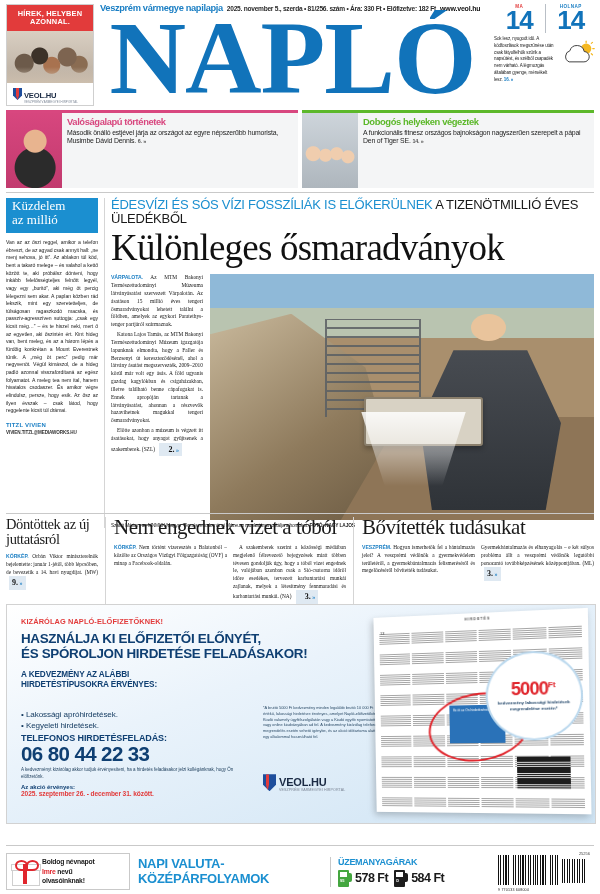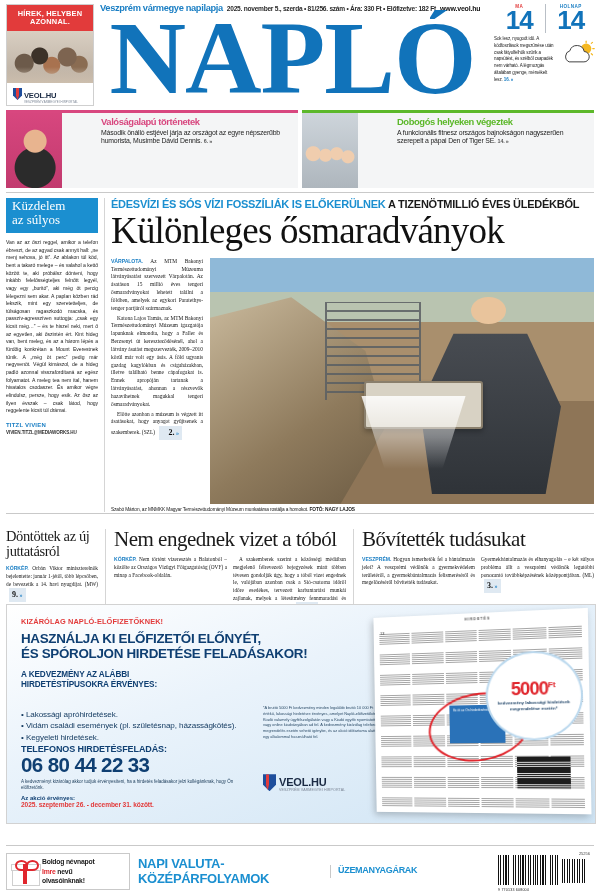--- a/index.html
+++ b/index.html
@@ -79,21 +79,21 @@
   .w-lab{font-size:4.6px;font-weight:bold;color:#e23b3b;letter-spacing:.4px;}
   .w-col.right .w-lab{color:#1b7fc4;}
   .w-temp{font-size:26px;font-weight:bold;color:#1173ba;line-height:.92;letter-spacing:-1px;}
   .w-body{position:relative;margin-top:3px;}
   .w-text{font-size:4.5px;line-height:1.52;color:#1a1a1a;letter-spacing:-.12px;width:62px;}
   .w-text .pg{color:#1b7fc4;font-weight:bold;}
   .w-icon{position:absolute;right:1px;top:4px;width:34px;height:26px;}
 
   
   .teasers{position:absolute;top:110px;left:6px;width:588px;height:78px;display:flex;gap:4px;}
-  .teaser{flex:1;display:flex;background:#f4f5f6;overflow:hidden;position:relative;gap:34px;}
+  .teaser{flex:1;display:flex;background:#f4f5f6;overflow:hidden;position:relative;}
   .t-bar{position:absolute;top:0;left:0;right:0;height:3px;}
   .t-photo{width:56px;flex:0 0 56px;}
   .t-copy{flex:1;padding:7px 4px 2px 5px;overflow:hidden;}
   .t-title{font-size:9.4px;font-weight:bold;line-height:1.04;letter-spacing:-.4px;margin-bottom:2px;}
   .t-text{font-size:6.9px;line-height:1.24;letter-spacing:-.18px;color:#1d1d1d;}
   .t-text .pg{font-size:5.4px;font-weight:bold;color:#555;}
 
   .ph-comedian{background:
       radial-gradient(circle at 52% 40%,#e8b48f 0 11px,transparent 12px),
       radial-gradient(circle at 52% 74%,#2b2b2b 0 20px,transparent 21px),
@@ -117,21 +117,21 @@
   .lead-grid{display:flex;gap:6px;padding-top:5px;}
 
   .col-opinion{width:92px;flex:0 0 92px;border-right:1px solid #d5d5d5;padding-right:6px;}
   .op-head{background:#1b8fd0;color:#fff;padding:1px 6px 6px;}
   .op-head .l{display:block;font-family:"Liberation Serif",serif;font-size:13px;line-height:1.08;}
   .op-body{font-size:5.1px;line-height:1.5;text-align:justify;color:#1a1a1a;margin-top:6px;letter-spacing:-.05px;}
   .op-author{font-size:6px;font-weight:bold;color:#1b7fc4;margin-top:7px;letter-spacing:.2px;}
   .op-mail{font-size:4.6px;font-weight:bold;color:#333;margin-top:2px;letter-spacing:-.1px;}
 
   .col-main{flex:1;}
-  .kicker{font-size:11px;font-weight:bold;letter-spacing:-.25px;line-height:1.1;margin-bottom:0;}
+  .kicker{font-size:13px;font-weight:normal;letter-spacing:-.25px;line-height:1.1;margin-bottom:0;}
   .kicker .k1{color:#1b8fd0;}
   .kicker .k2{color:#1a1a1a;}
   .head-main{
     font-family:"Liberation Serif",serif;font-size:37px;line-height:1.02;
     letter-spacing:-.8px;margin:2px 0 8px;color:#111;
   }
   .main-grid{display:flex;gap:7px;}
   .main-text{width:92px;flex:0 0 92px;}
   .mt-p{font-family:"Liberation Serif",serif;font-size:5.4px;line-height:1.45;text-align:justify;color:#141414;margin:0 0 2px;}
   .mt-p .lead-city{font-family:"Liberation Sans",sans-serif;font-weight:bold;font-size:5.2px;color:#1b7fc4;letter-spacing:-.1px;}
@@ -159,21 +159,21 @@
     clip-path:polygon(10% 0,90% 0,72% 100%,28% 100%);}
   .pm-scaffold{position:absolute;left:30%;top:18%;width:24%;height:40%;
     border-left:2px solid #5a5f63;border-right:2px solid #5a5f63;
     background:repeating-linear-gradient(0deg,transparent 0 7px,#5a5f63 7px 9px);
     opacity:.85;}
 
   .caption{font-size:4.8px;color:#1a1a1a;letter-spacing:-.12px;margin-top:3px;}
   .caption .credit{font-weight:bold;}
 
   
-  .threeup{position:absolute;top:513px;left:6px;width:588px;border-top:1px solid #c9c9c9;padding-top:15px;}
+  .threeup{position:absolute;top:513px;left:6px;width:588px;border-top:1px solid #c9c9c9;padding-top:3px;}
   .tu-row{display:flex;gap:8px;}
   .tu-a{width:92px;flex:0 0 92px;border-right:1px solid #d5d5d5;padding-right:7px;}
   .tu-b{flex:1;border-right:1px solid #d5d5d5;padding-right:7px;}
   .tu-c{flex:1;}
   .tu-h-sm{font-family:"Liberation Serif",serif;font-size:14.5px;line-height:1.04;letter-spacing:-.4px;margin-bottom:6px;}
   .tu-h-lg{font-family:"Liberation Serif",serif;font-size:21px;line-height:1.02;letter-spacing:-.5px;margin-bottom:6px;}
   .tu-cols{display:flex;gap:6px;}
   .tu-col{flex:1;}
   .tu-p{font-family:"Liberation Serif",serif;font-size:5.3px;line-height:1.45;text-align:justify;margin:0;color:#141414;}
   .tu-p .lead-city{font-family:"Liberation Sans",sans-serif;font-weight:bold;font-size:5.1px;color:#1b7fc4;}
@@ -353,21 +353,21 @@
       </div>
     </div>
   </div>
 
   <div class="lead rule-top">
     <div class="lead-grid">
 
       <div class="col-opinion">
         <div class="op-head">
           <span class="l">Küzdelem</span>
-          <span class="l">az súlyos</span>
+          <span class="l">az millió</span>
         </div>
         <div class="op-body">Van az az őszi reggel, amikor a telefon ébreszt, de az agyad csak annyit hall: „ne menj sehova, jó itt”. Az ablakon túl köd, bent a takaró melege – és valahol a kettő között te, aki próbálsz dönteni, hogy inkább felelősségteljes felnőtt legyél, vagy egy „buritó”, aki még öt percig lélegezni sem akar. A paplan közben rád lekszik, mint egy szeretetteljes, de túlságosan ragaszkodó macska, és passzív-agresszíven suttogja: „csak egy kicsit még…” – és te hiszel neki, mert ő az egyetlen, aki őszintén ért. Kint hideg van, bent meleg, és az a három lépés a fürdőig konkrétan a Mount Everestnek tűnik. A „még öt perc” pedig már negyvenöt. Végül kimászol, de a hideg padló azonnal visszafordítaná az egész folyamatot. A meleg tea nem ital, hanem hivatalos csodaszer. És amikor végre elindulsz, persze, hogy esik. Az ősz az ilyen évszak – csak látod, hogy reggelente kicsit túl drámai.</div>
         <div class="op-author">TITZL VIVIEN</div>
         <div class="op-mail">VIVIEN.TITZL@MEDIAWORKS.HU</div>
       </div>
 
       <div class="col-main">
         <div class="kicker">
           <span class="k1">ÉDESVÍZI ÉS SÓS VÍZI FOSSZÍLIÁK IS ELŐKERÜLNEK</span>
           <span class="k2">A TIZENÖTMILLIÓ ÉVES ÜLEDÉKBŐL</span>
@@ -465,21 +465,20 @@
       <div class="ad-h">
         <span>HASZNÁLJA KI ELŐFIZETŐI ELŐNYÉT,</span><br>
         <span>ÉS SPÓROLJON HIRDETÉSE FELADÁSAKOR!</span>
       </div>
       <div class="ad-sub">
         <span>A KEDVEZMÉNY AZ ALÁBBI</span><br>
         <span>HIRDETÉSTÍPUSOKRA ÉRVÉNYES:</span>
       </div>
       <div class="ad-list">
         <div class="ad-li">• Lakossági apróhirdetések.</div>
-        <div class="ad-li">• Vidám családi események (pl. születésnap, házasságkötés).</div>
         <div class="ad-li">• Kegyeleti hirdetések.</div>
       </div>
       <div class="ad-phone-lab">TELEFONOS HIRDETÉSFELADÁS:</div>
       <div class="ad-phone">06 80 44 22 33</div>
       <div class="ad-fine">A kedvezményt kizárólag akkor tudjuk érvényesíteni, ha a hirdetés feladásakor jelzi kollégánknak, hogy Ön előfizetőnk.</div>
       <div class="ad-valid-lab">Az akció érvényes:</div>
       <div class="ad-valid">2025. szeptember 26. - december 31. között.</div>
     </div>
 
     <div class="ad-mid">
@@ -532,20 +531,40 @@
         <span>olvasóinknak!</span>
       </div>
     </div>
 
     <div class="fx">
       <div class="fx-h">NAPI VALUTA-KÖZÉPÁRFOLYAMOK</div>
     </div>
 
     <div class="fuel">
       <div class="fuel-h">ÜZEMANYAGÁRAK</div>
+      <div class="fuel-row">
+        <div class="fuel-item">
+          <div class="pump g">
+            <div class="bd"></div>
+              <div class="win"></div>
+              <div class="nz"></div>
+            <div class="lbl">95</div>
+          </div>
+          <div class="fuel-val">578 Ft</div>
+        </div>
+        <div class="fuel-item">
+          <div class="pump d">
+            <div class="bd"></div>
+              <div class="win"></div>
+              <div class="nz"></div>
+            <div class="lbl">D</div>
+          </div>
+          <div class="fuel-val">584 Ft</div>
+        </div>
+      </div>
     </div>
 
     <div class="barcode">
       <div class="bc-top">25256</div>
       <div class="bc-main"></div>
       <div class="bc-add"></div>
       <div class="bc-num">9 770133 608004</div>
     </div>
 
   </div>

